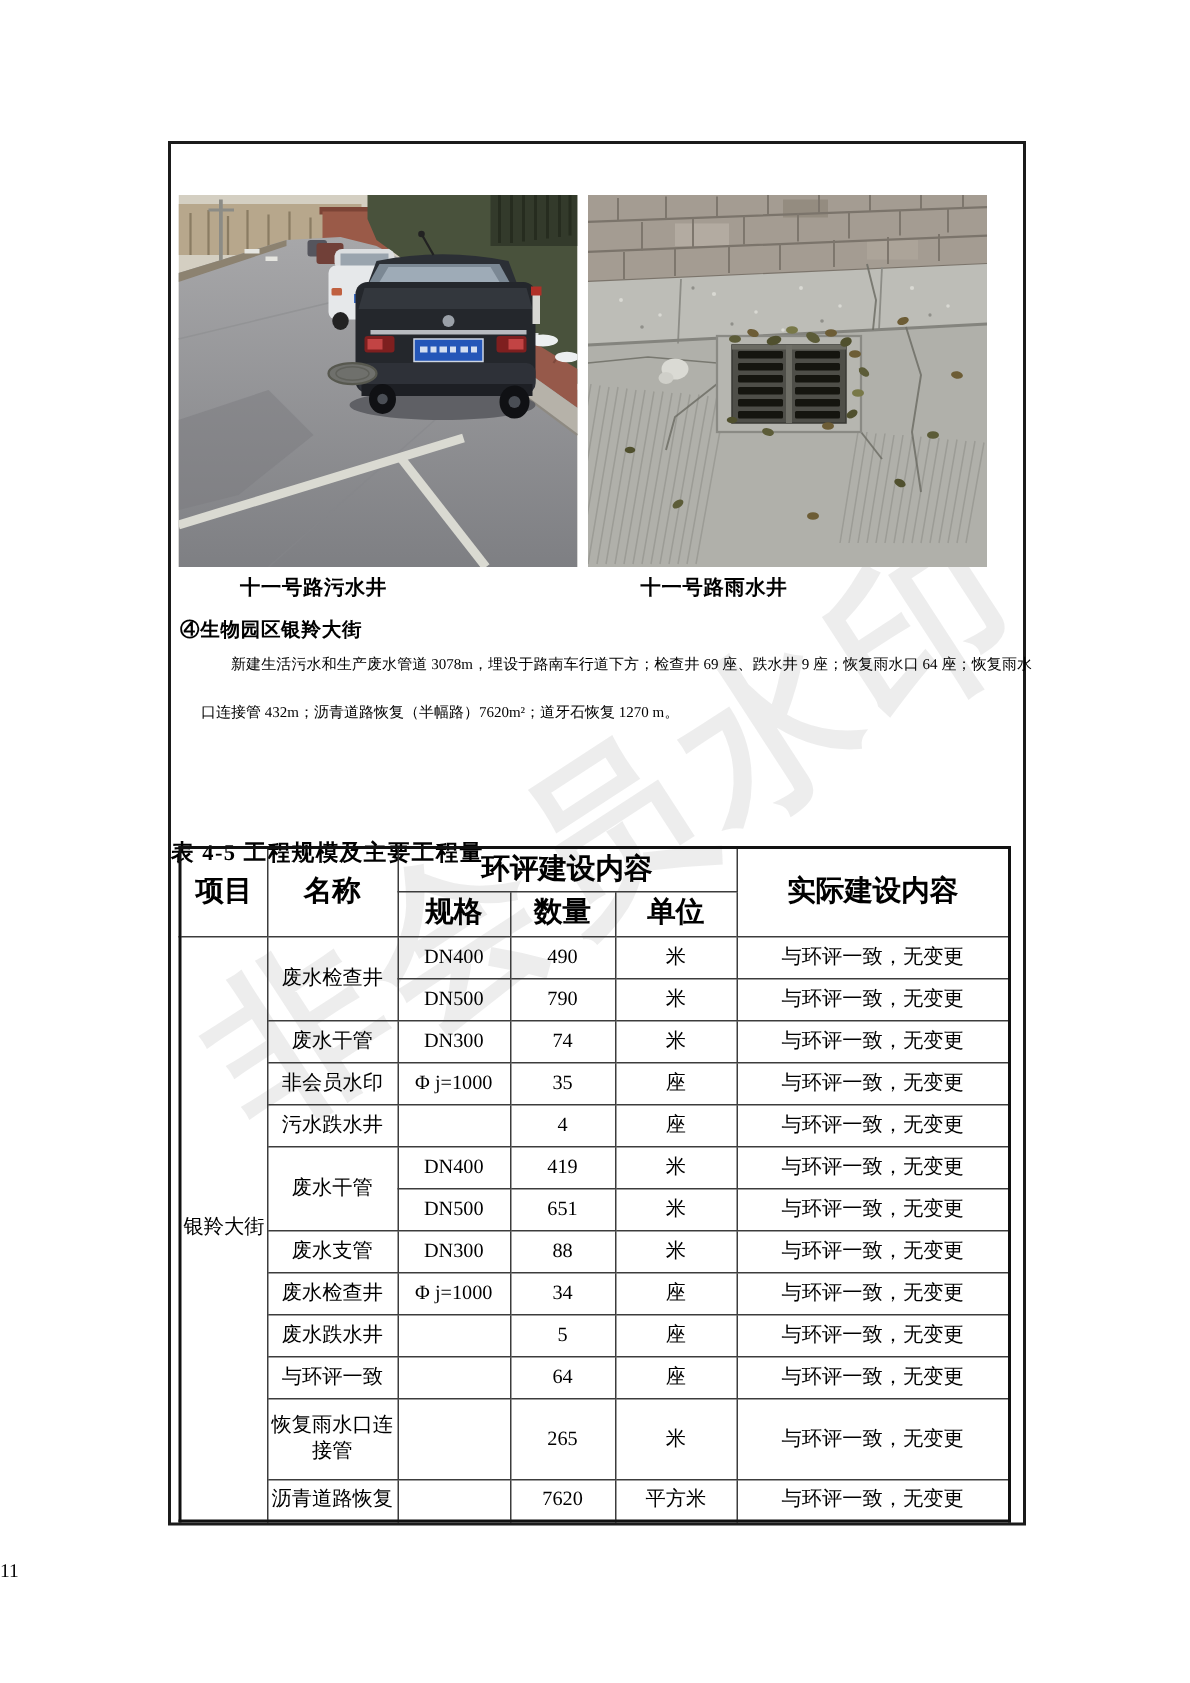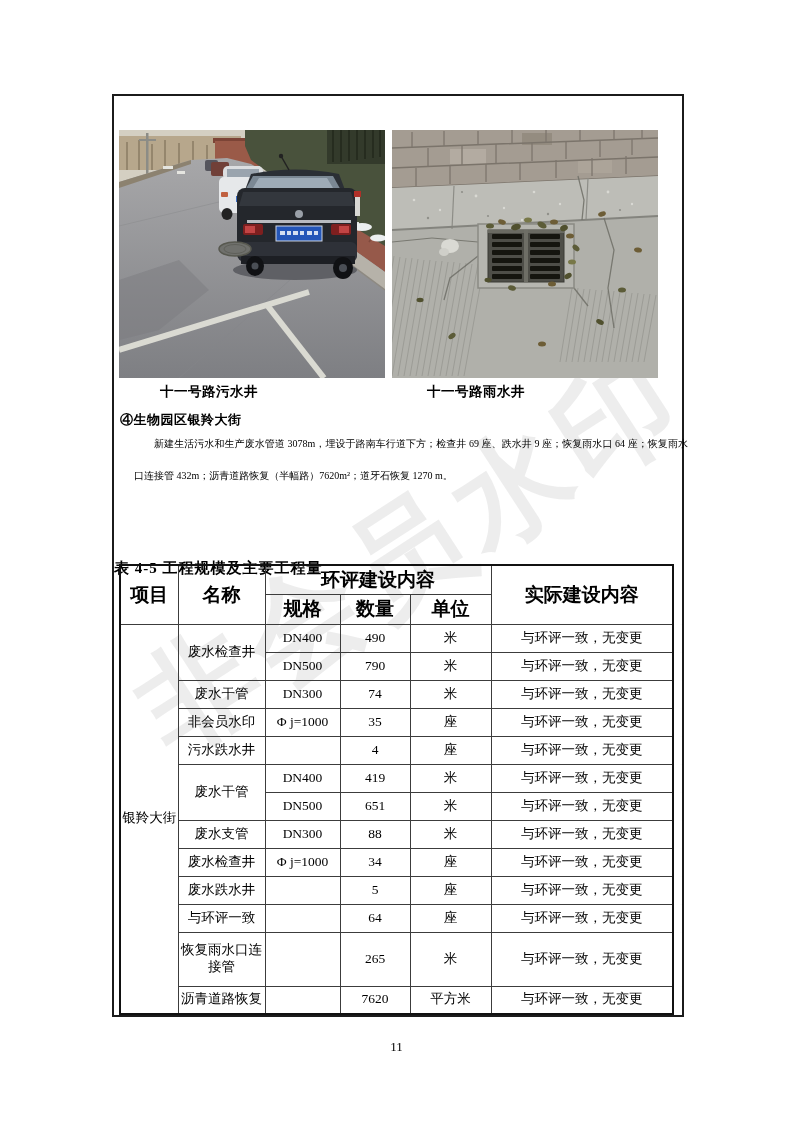--- a/index.html
+++ b/index.html
@@ -53,21 +53,21 @@
   .data-table thead tr.h1{height:29px;}
   .data-table thead tr.h2{height:30px;}
   .data-table tbody tr{height:28px;}
   .data-table tbody tr.tall{height:54px;}
   .data-table .row-end{position:relative;}
   .data-table .row-end::after{
     content:"↵";position:absolute;right:-15px;top:50%;margin-top:-7px;
     font-size:10px;color:#999;font-family:"DejaVu Sans",sans-serif;
   }
   .pageno{
-    position:absolute;left:0;top:1039px;width:100%;text-align:center;
+    position:absolute;left:0;top:1039px;width:100%;text-align:left;
     font-size:13px;
   }
 </style>
 </head>
 <body>
 
 <div class="watermark">非会员水印</div>
 
 <div class="frame">
 

